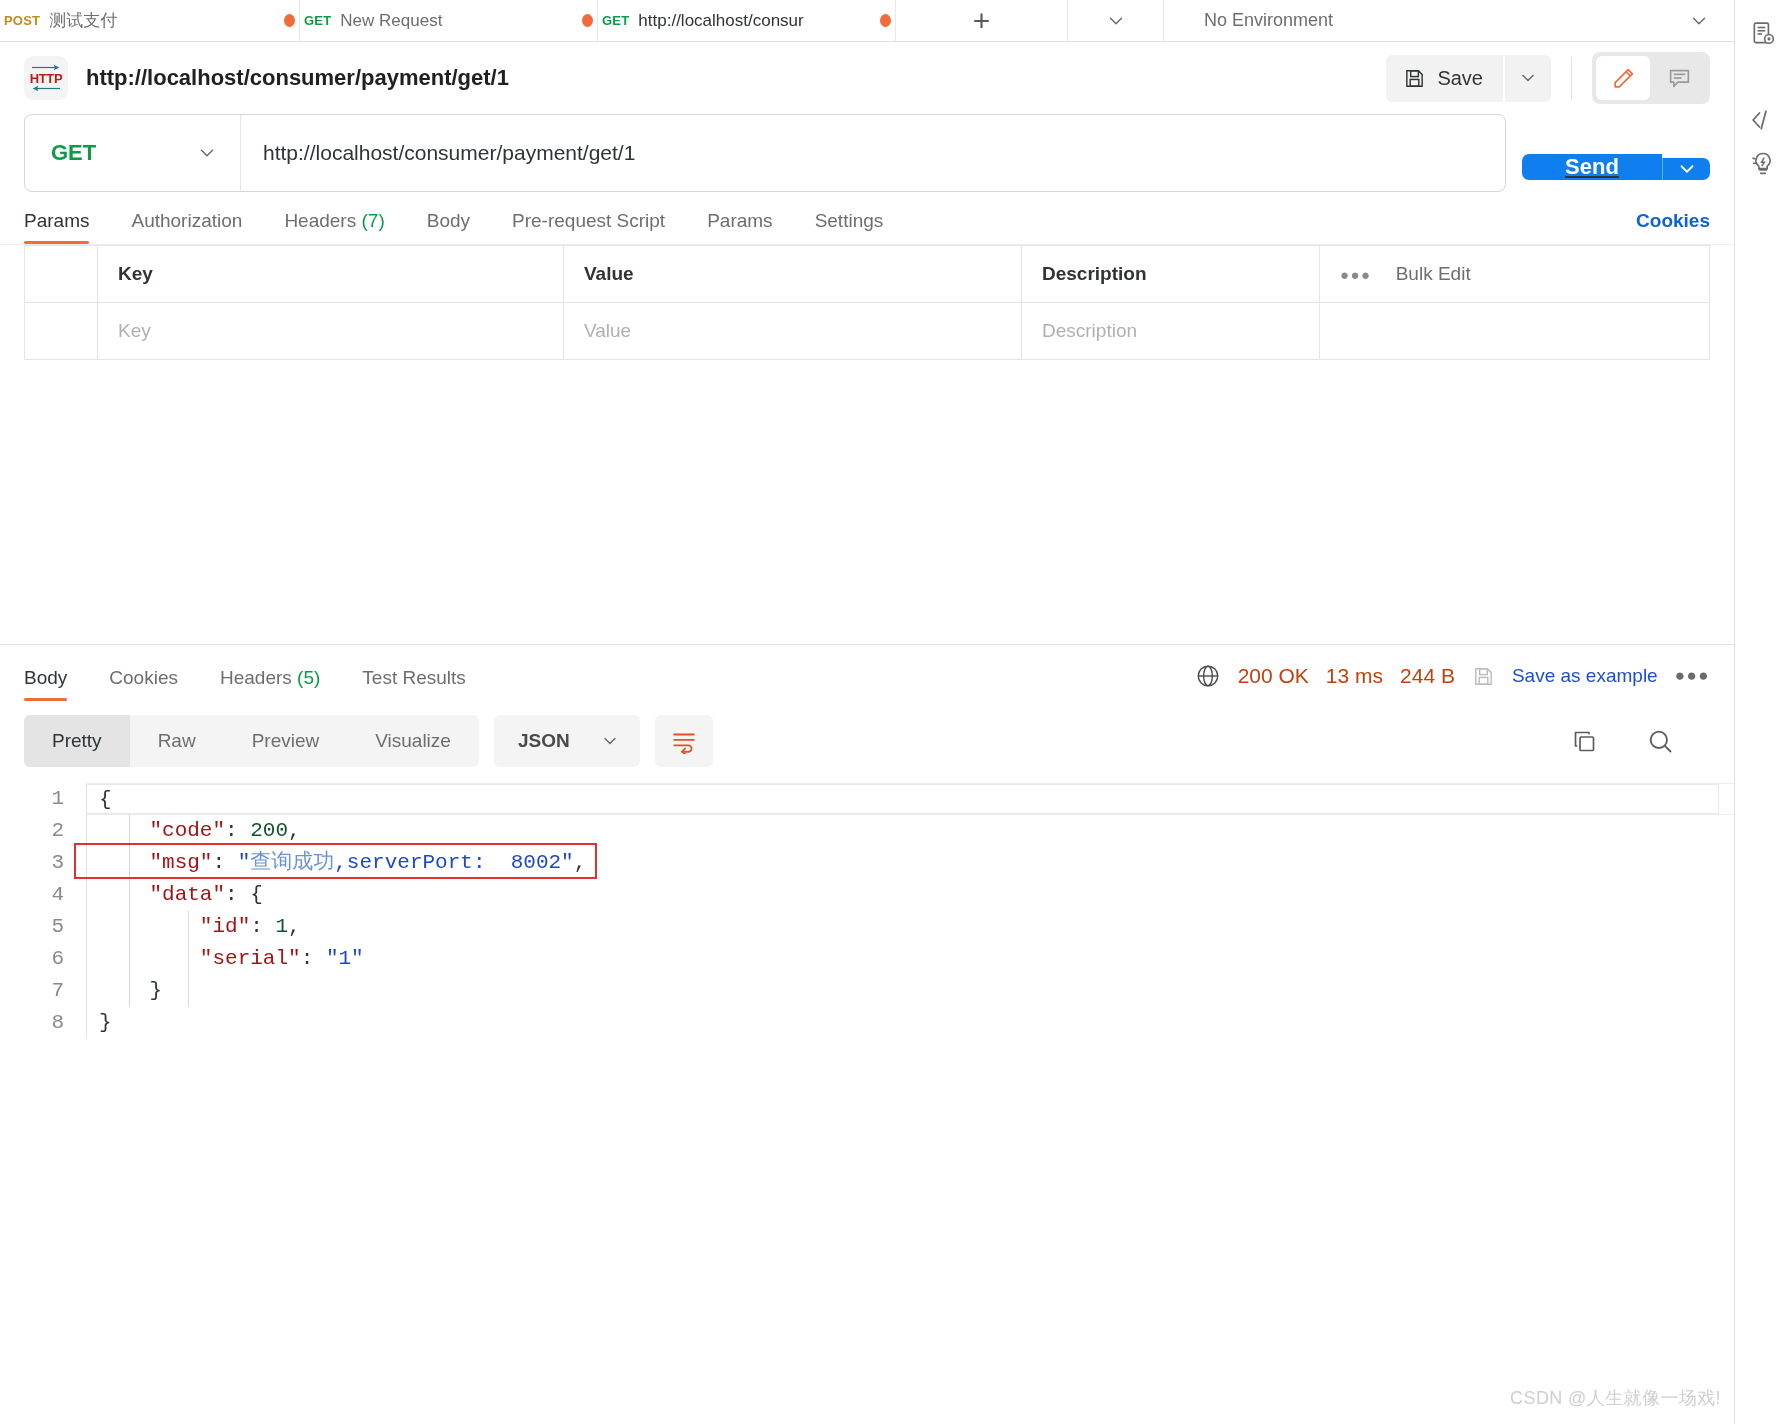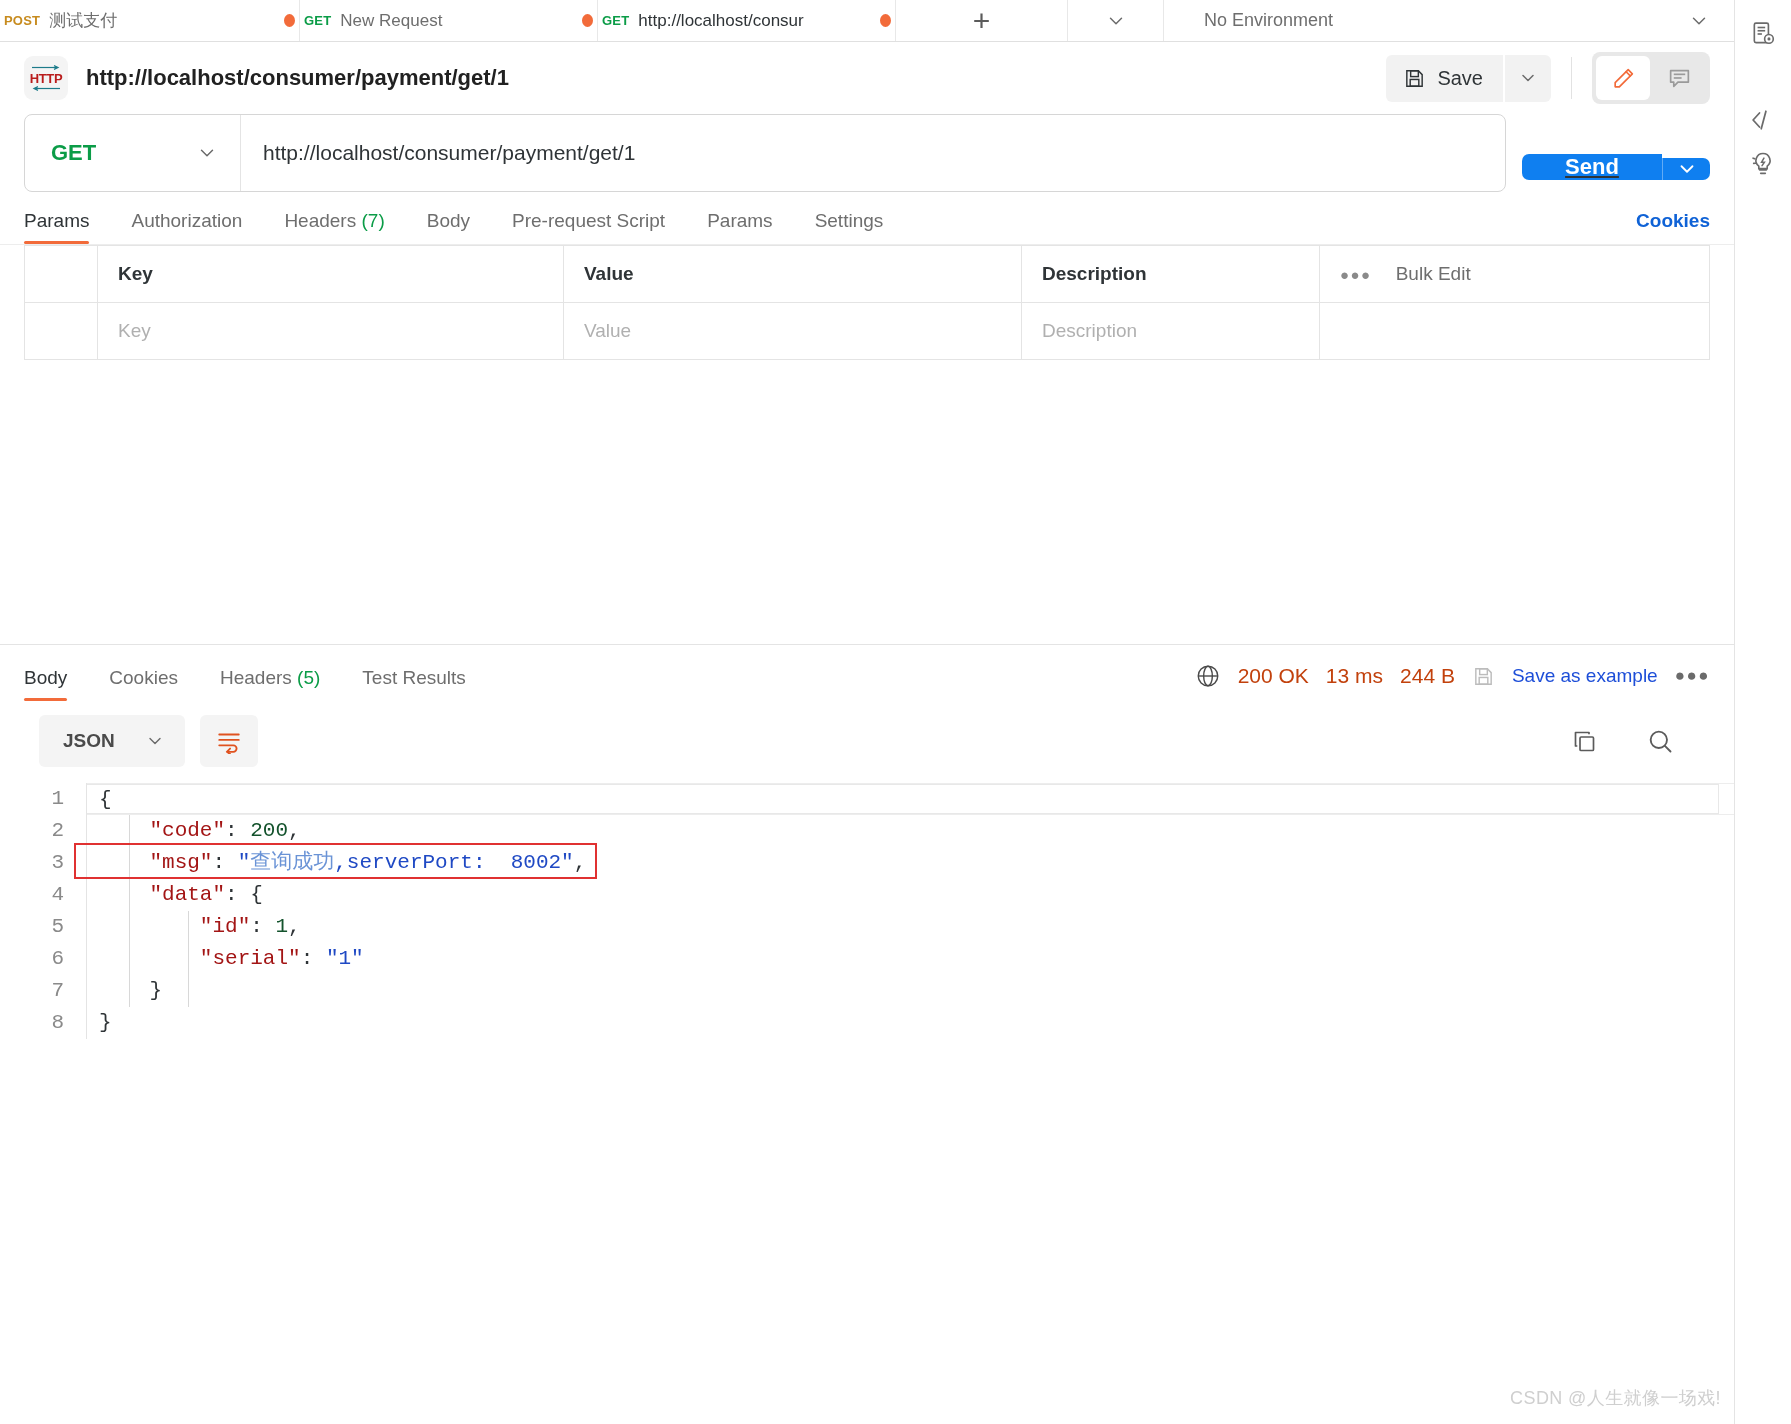--- a/index.html
+++ b/index.html
@@ -404,20 +404,26 @@
               <rect x="8" y="4" width="8" height="6"></rect>
               <rect x="7.5" y="13" width="9" height="7"></rect>
           </svg>
         </span>
         <span class="meta-grey">Save as example</span>
         <span class="dots" style="font-size:17px;color:#6b6b6b;">●●●</span>
       </div>
     </div>
 
     <div class="resp-toolbar">
+      <div class="seg">
+        <div class="seg-item active">Pretty</div>
+        <div class="seg-item">Raw</div>
+        <div class="seg-item">Preview</div>
+        <div class="seg-item">Visualize</div>
+      </div>
       <div class="fmt-box">
         <span class="fmt-txt">JSON</span>
         <svg width="20" height="20" viewBox="0 0 24 24" fill="none" stroke="#6b6b6b" stroke-width="1.7" stroke-linecap="round" stroke-linejoin="round">
             <polyline points="6,9 12,15 18,9"></polyline>
           </svg>
       </div>
       <div class="wrap-box">
         <svg width="26" height="26" viewBox="0 0 24 24" fill="none" stroke="#e0521f" stroke-width="1.7" stroke-linecap="round" stroke-linejoin="round">
           <line x1="3" y1="6" x2="21" y2="6"></line>
             <line x1="3" y1="11" x2="21" y2="11"></line>

